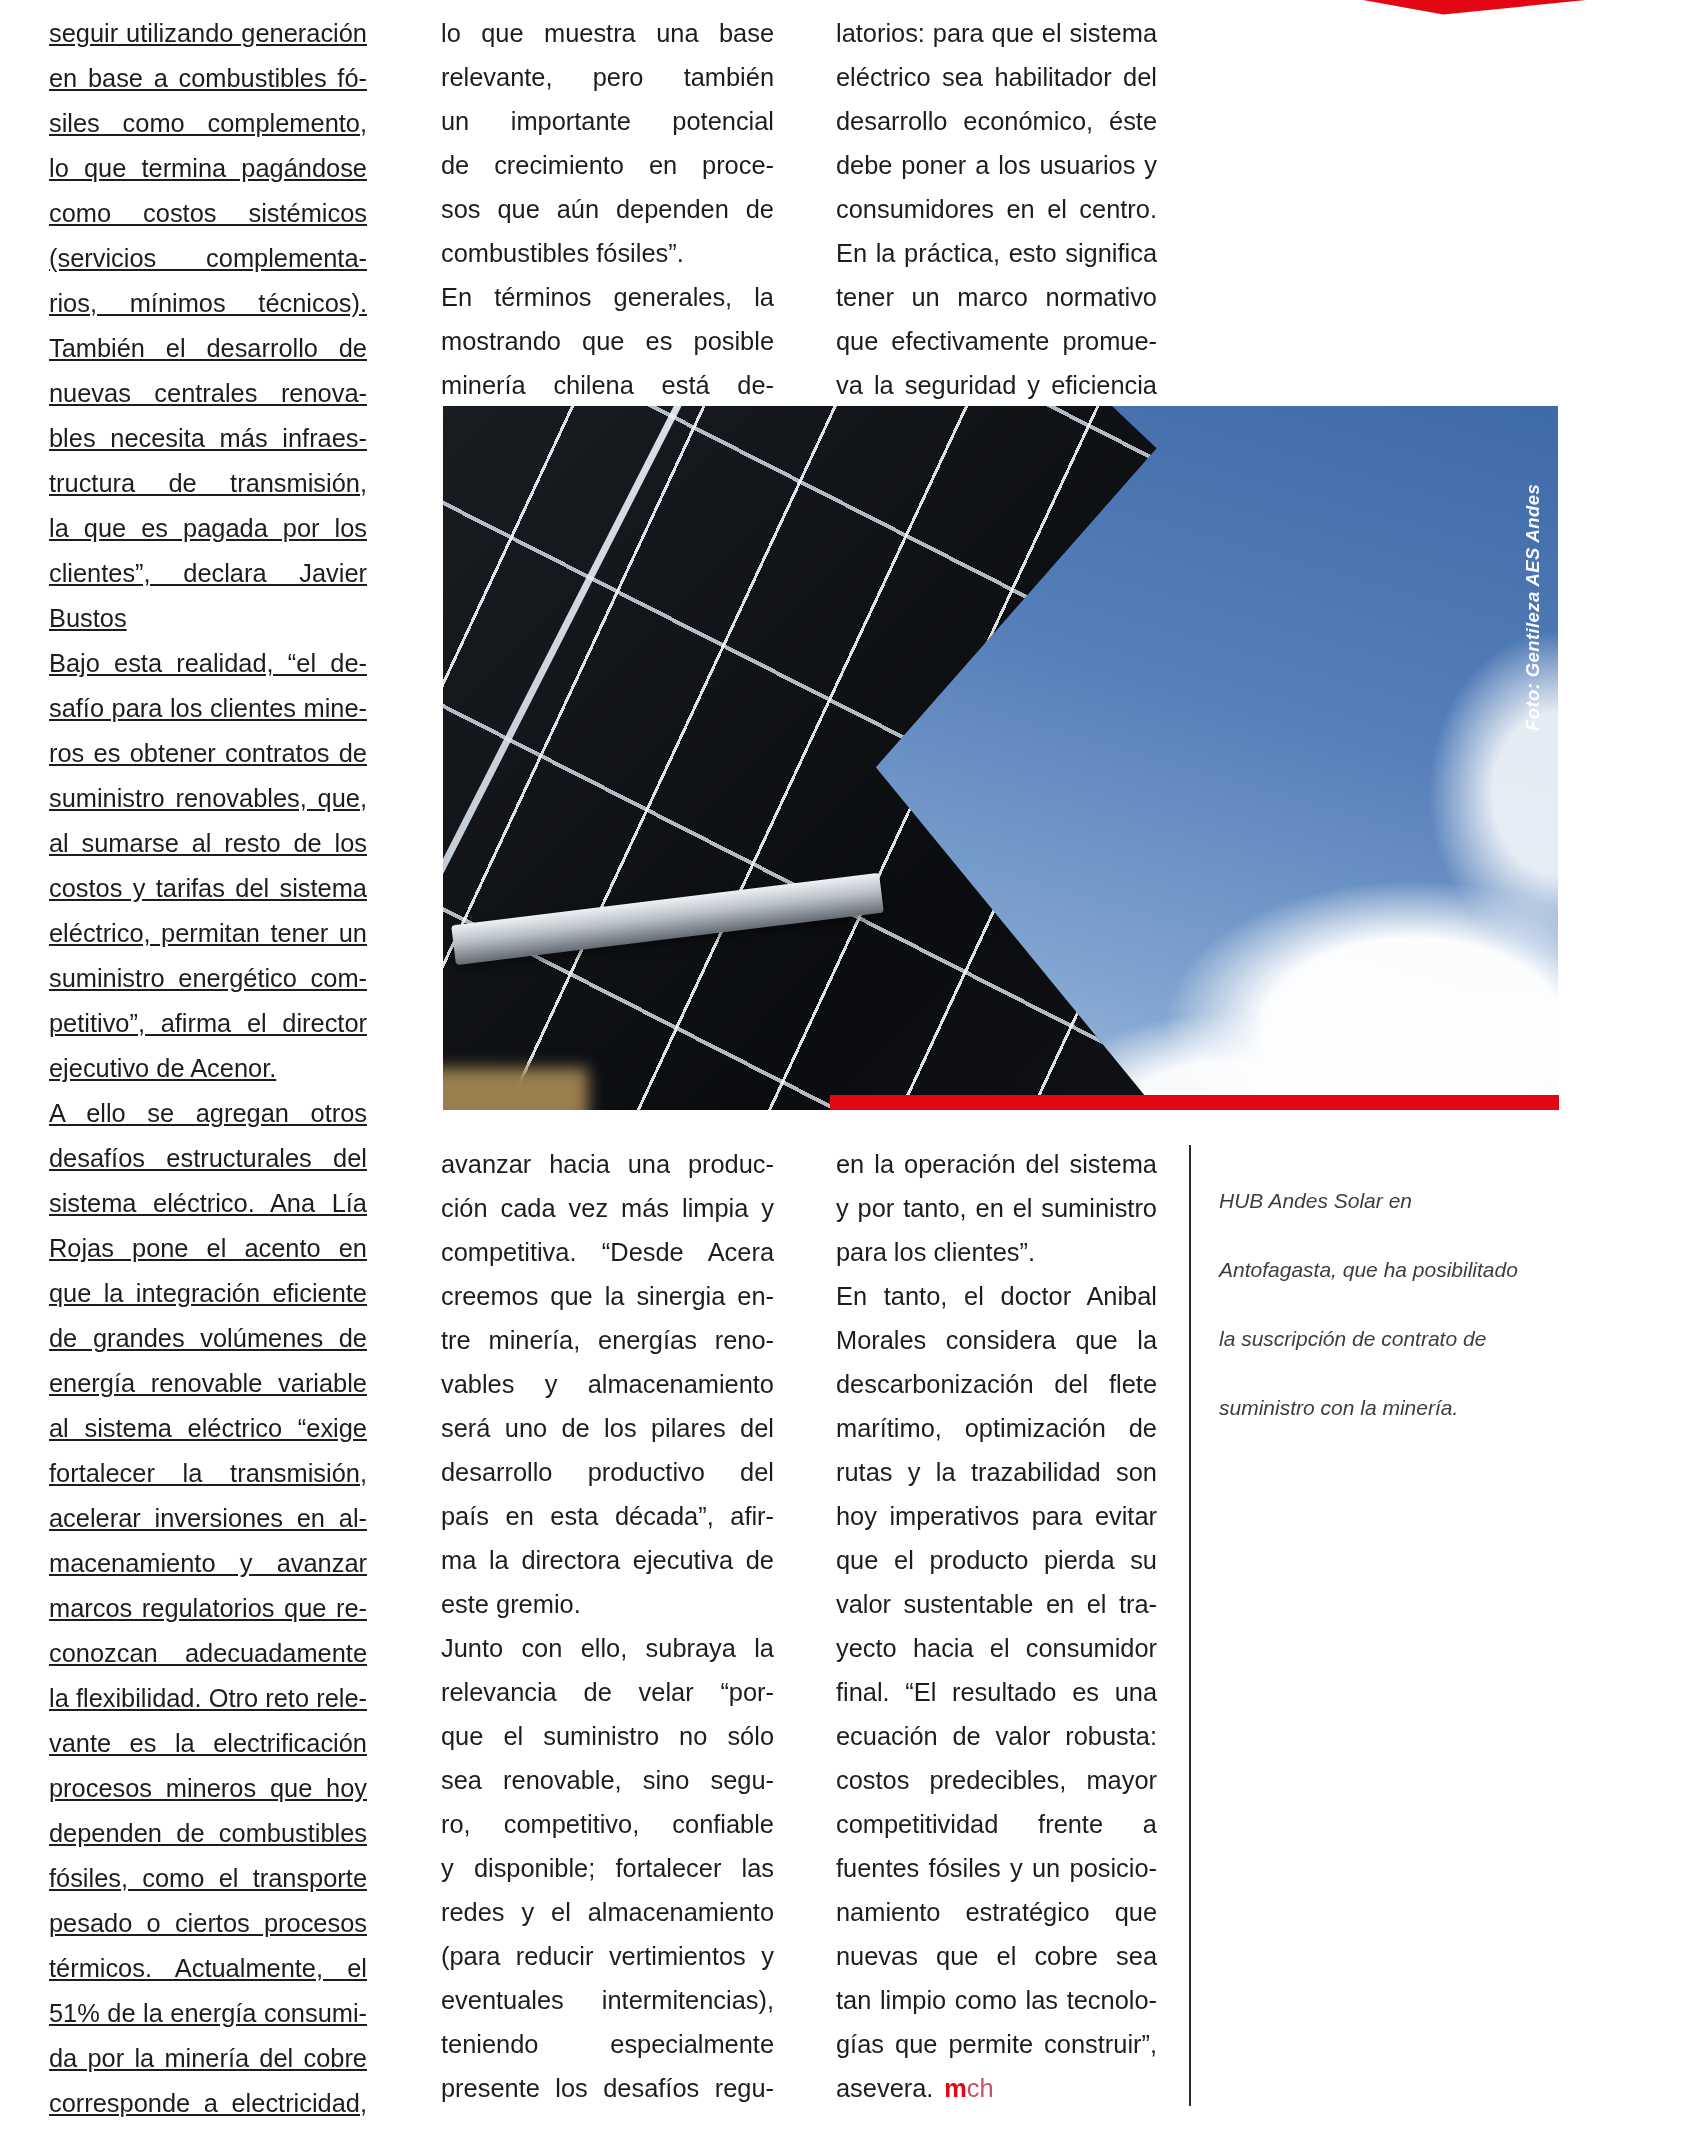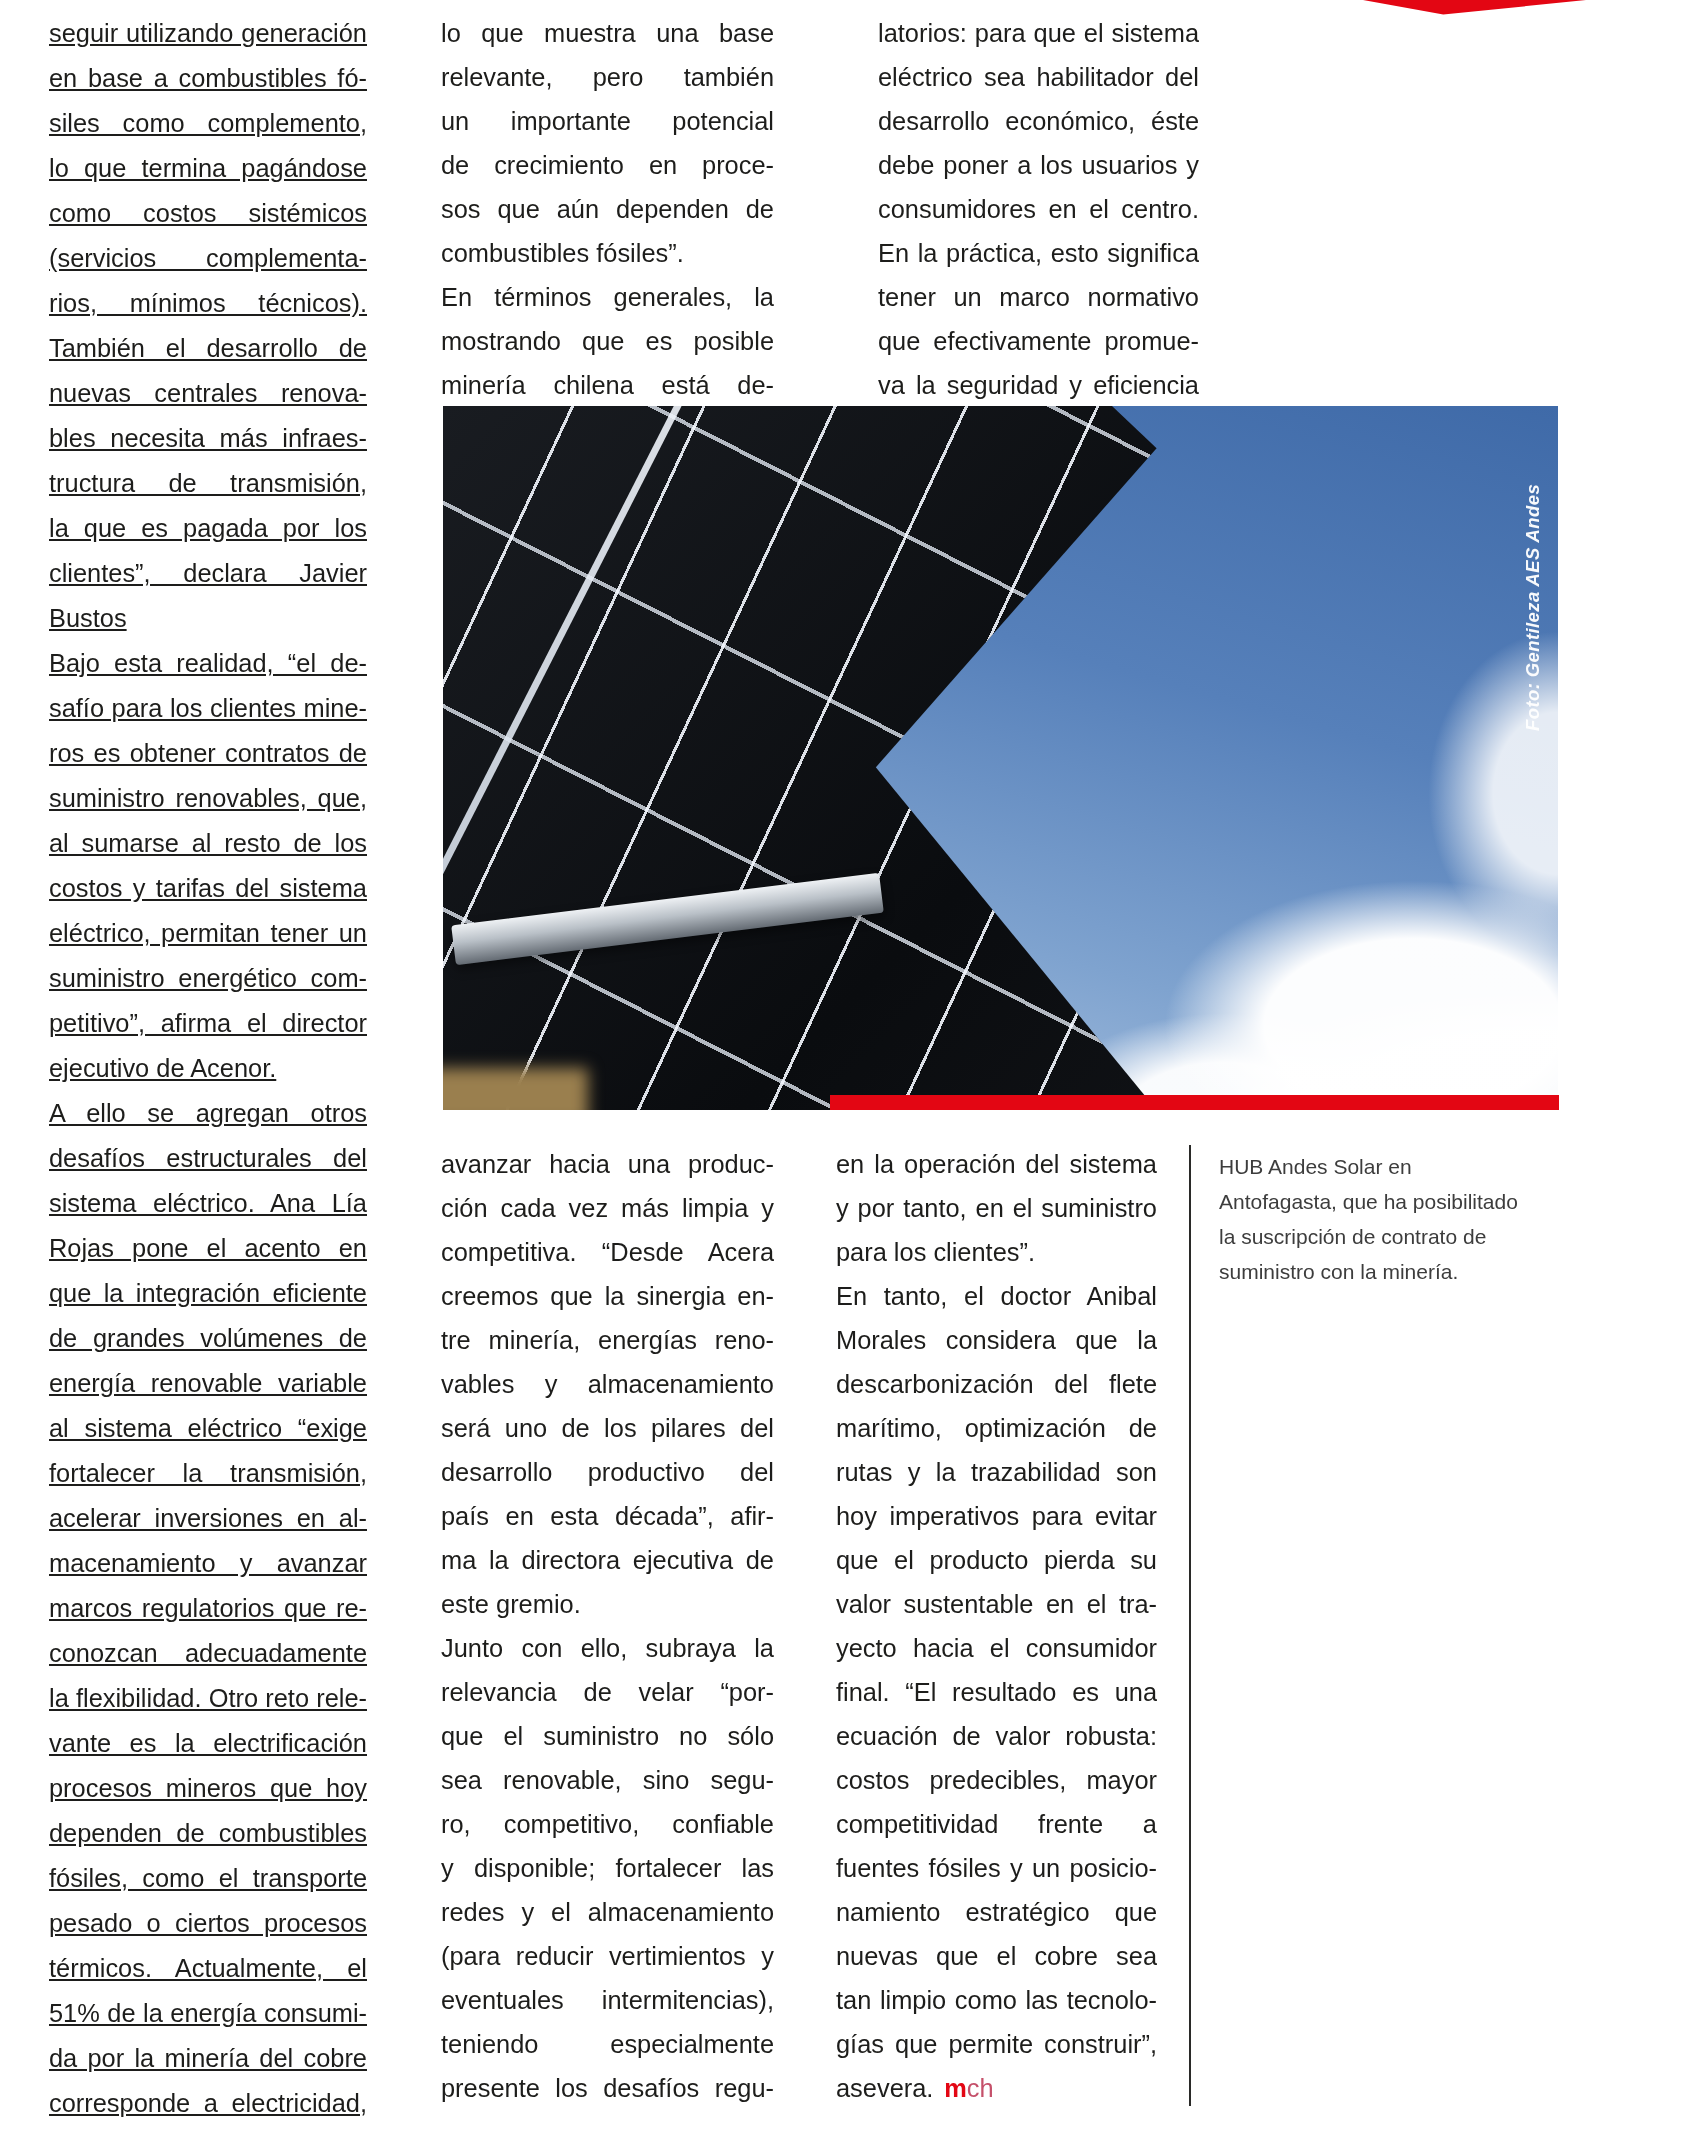--- a/index.html
+++ b/index.html
@@ -6,21 +6,21 @@
   body{width:1702px;height:2151px;background:#ffffff;font-family:"Liberation Sans",sans-serif;}
   #page{position:relative;width:1702px;height:2151px;overflow:hidden;background:#ffffff;color:#1d1d1b;}
 
   .col{position:absolute;font-size:25.4px;color:#1d1d1b;}
   .tline{height:44px;line-height:44px;text-align:justify;text-align-last:justify;overflow:hidden;white-space:normal;}
   .col-left .tline{height:45px;line-height:45px;}
   .noj{text-align-last:left;}
 
   .col-left{left:49px;top:10.8px;width:318px;text-decoration:underline;}
   .col-mid-top{left:441px;top:10.8px;width:333px;}
-  .col-right-top{left:836px;top:10.8px;width:321px;margin-left:42px;}
+  .col-right-top{left:836px;top:10.8px;width:321px;}
   .col-mid-bot{left:441px;top:1142px;width:333px;}
   .col-right-bot{left:836px;top:1142px;width:321px;}
 
   .closing{text-align:center;text-align-last:left;}
   .logo-m{font-weight:bold;margin-left:10.8px;}
   .logo-ch{}
 
   
   .red-corner{position:absolute;left:1363px;top:0;width:223px;height:14.6px;
     clip-path:polygon(0 0,100% 0,36% 100%);z-index:4;}
@@ -52,21 +52,21 @@
   .photo-credit{position:absolute;right:14px;top:71px;height:254px;color:#ffffff;
     writing-mode:vertical-rl;transform:rotate(180deg);
     font-size:18.5px;font-weight:bold;font-style:italic;letter-spacing:0.4px;opacity:.96;}
 
   
   .red-bar{position:absolute;left:830px;top:1095px;width:729px;height:14.6px;z-index:3;}
 
   
   .divider{position:absolute;left:1189px;top:1145px;width:2.3px;height:961px;}
   .caption{position:absolute;left:1219px;top:1149px;width:331px;font-size:21px;color:#3d3d3d;}
-  .cline{height:35px;line-height:35px;text-align:left;}
+  .cline{height:35px;line-height:35px;font-style:italic;text-align:left;margin-top:34px;}
 </style>
 </head>
 <body>
 
 <div id="page">
 
   <div class="red-corner" style="background: rgb(227, 6, 19);"></div>
 
   <div class="col col-left">
       <div class="tline">seguir utilizando generación</div>

